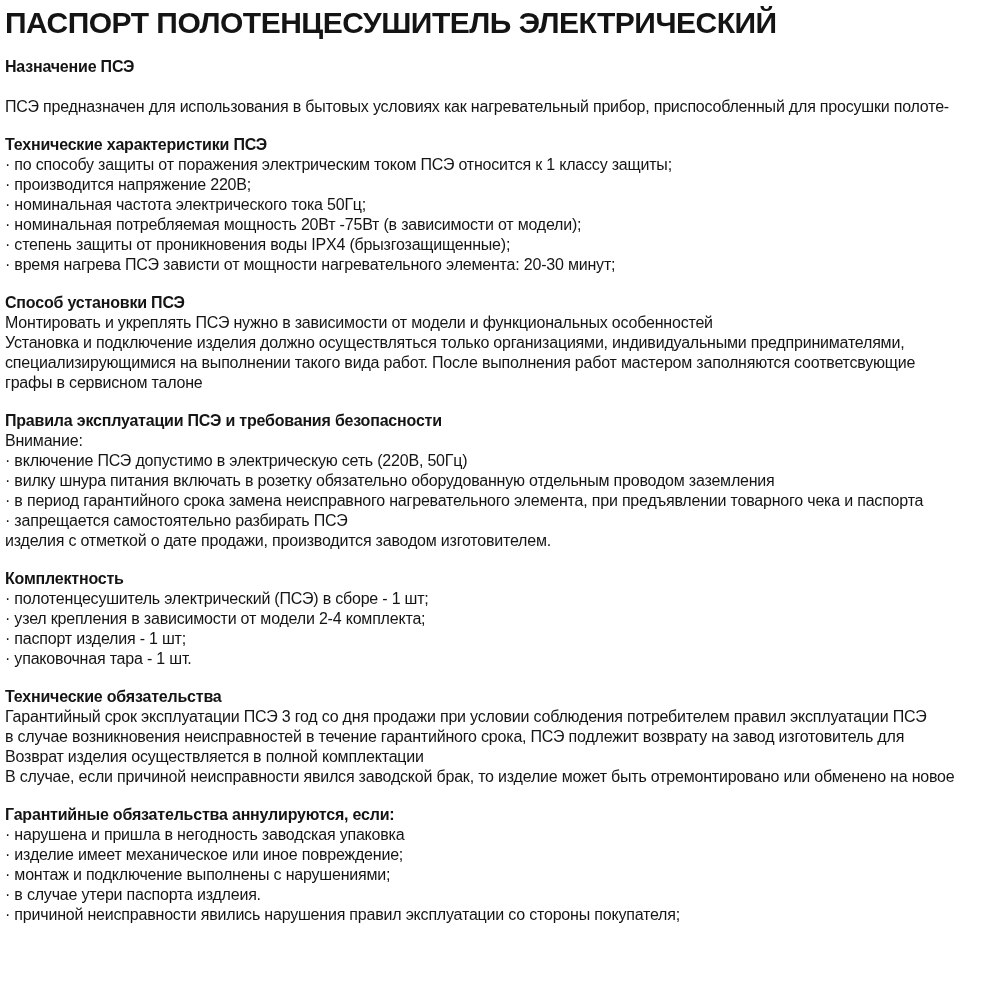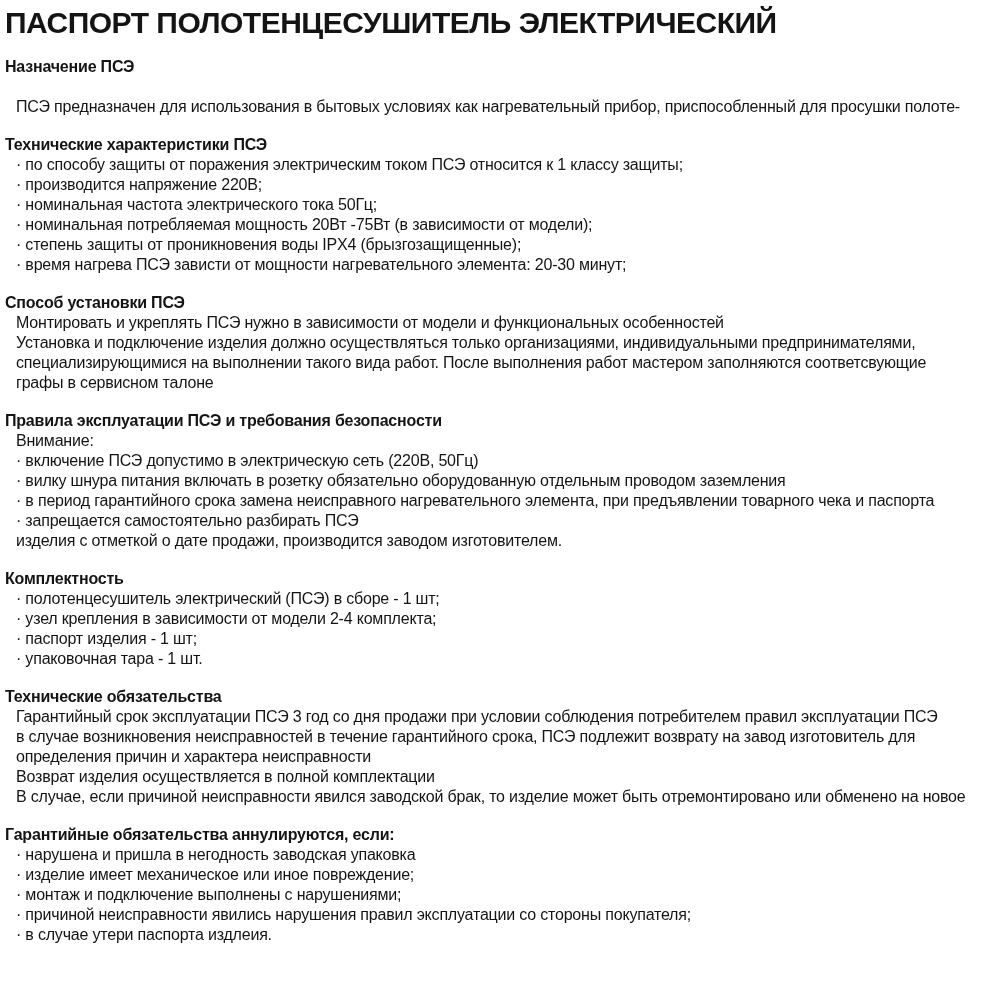--- a/index.html
+++ b/index.html
@@ -23,21 +23,21 @@
     line-height: 36px;
     font-weight: bold;
     text-align: left;
     letter-spacing: -0.5px;
     white-space: nowrap;
   }
   .doc-section { margin-top: 18px; }
   .doc-section:first-child { margin-top: 0; }
   .doc-heading { font-weight: bold; white-space: nowrap; }
   .doc-heading.gap-below { margin-bottom: 20px; }
-  .doc-line { white-space: nowrap; margin-left: 11px; }
+  .doc-line { white-space: nowrap; }
 </style>
 </head>
 <body>
 
 <div class="page">
   <h1 class="doc-title">ПАСПОРТ ПОЛОТЕНЦЕСУШИТЕЛЬ ЭЛЕКТРИЧЕСКИЙ</h1>
   <div id="sections">
       <section class="doc-section">
         <div class="doc-heading gap-below">Назначение ПСЭ</div>
         <div class="doc-line">ПСЭ предназначен для использования в бытовых условиях как нагревательный прибор, приспособленный для просушки полоте-</div>
@@ -71,26 +71,25 @@
         <div class="doc-heading">Комплектность</div>
         <div class="doc-line">· полотенцесушитель электрический (ПСЭ) в сборе - 1 шт;</div>
         <div class="doc-line">· узел крепления в зависимости от модели 2-4 комплекта;</div>
         <div class="doc-line">· паспорт изделия - 1 шт;</div>
         <div class="doc-line">· упаковочная тара - 1 шт.</div>
       </section>
       <section class="doc-section">
         <div class="doc-heading">Технические обязательства</div>
         <div class="doc-line">Гарантийный срок эксплуатации ПСЭ 3 год со дня продажи при условии соблюдения потребителем правил эксплуатации ПСЭ</div>
         <div class="doc-line">в случае возникновения неисправностей в течение гарантийного срока, ПСЭ подлежит возврату на завод изготовитель для</div>
-        <div class="doc-line">определения причин и характера неисправности</div>
         <div class="doc-line">Возврат изделия осуществляется в полной комплектации</div>
         <div class="doc-line">В случае, если причиной неисправности явился заводской брак, то изделие может быть отремонтировано или обменено на новое</div>
       </section>
       <section class="doc-section">
         <div class="doc-heading">Гарантийные обязательства аннулируются, если:</div>
         <div class="doc-line">· нарушена и пришла в негодность заводская упаковка</div>
         <div class="doc-line">· изделие имеет механическое или иное повреждение;</div>
         <div class="doc-line">· монтаж и подключение выполнены с нарушениями;</div>
+        <div class="doc-line">· в случае утери паспорта издлеия.</div>
         <div class="doc-line">· причиной неисправности явились нарушения правил эксплуатации со стороны покупателя;</div>
-        <div class="doc-line">· в случае утери паспорта издлеия.</div>
       </section>
     </div>
 </div>
 
 </body></html>

